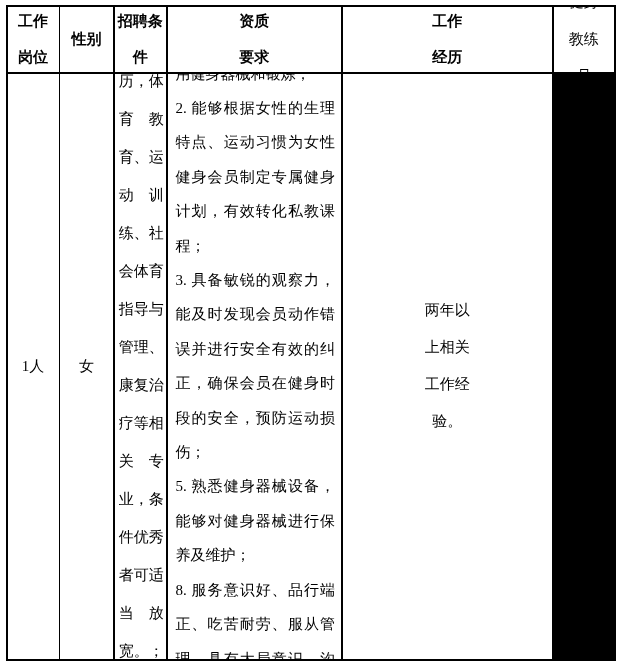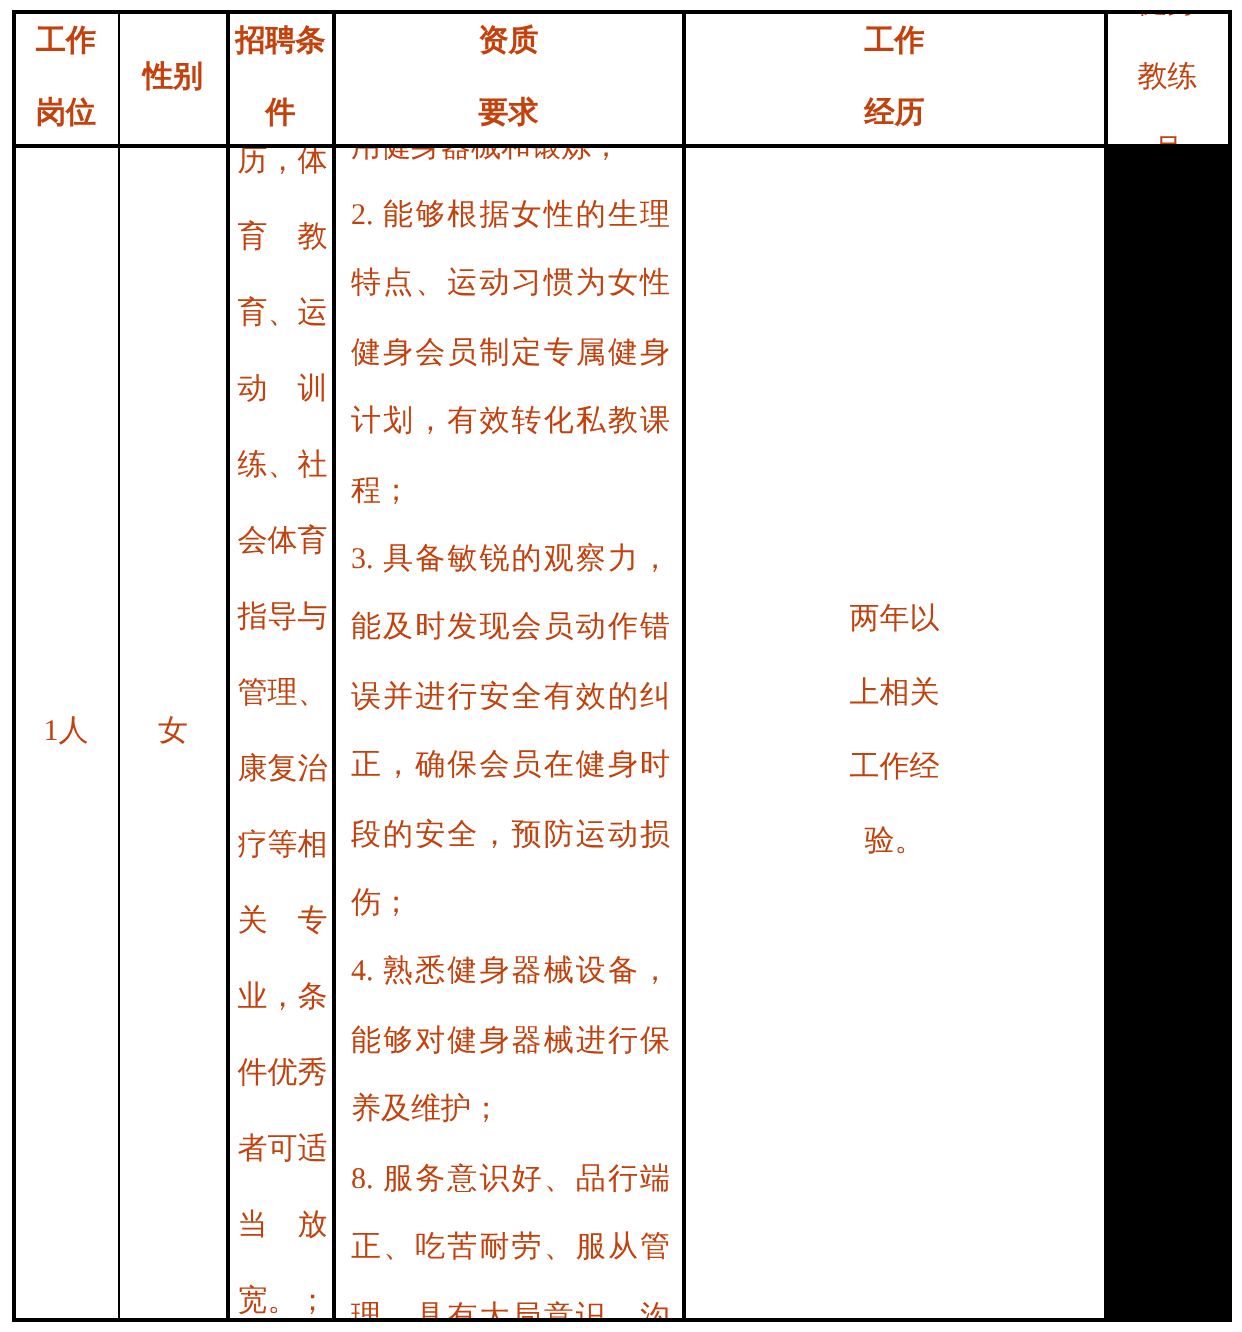--- a/index.html
+++ b/index.html
@@ -6,21 +6,21 @@
     margin: 0;
     padding: 0;
     background: #ffffff;
   }
   .page {
     position: relative;
     width: 621px;
     height: 666px;
     background: #ffffff;
     font-family: "Liberation Serif", "DejaVu Serif", serif;
-    color: #c2410c;
+    color: #000000;
   }
   .tbl {
     position: absolute;
     left: 6px;
     top: 5px;
     display: grid;
     grid-template-columns: 51px 53px 51.5px 173.5px 209.5px 60.5px;
     grid-template-rows: 65.5px 585.5px;
     gap: 1.5px;
     padding: 1.5px;
@@ -79,21 +79,21 @@
 
     <div class="cell text c-cond">
       <p>1. 学历和专业要求：专科及以上学历，体育教育、运动训练、社会体育指导与管理、康复治疗等相关专业，条件优秀者可适当放宽。；</p>
       <p>3. 年龄：30 周岁以下。</p>
     </div>
 
     <div class="cell text c-qual">
       <p>1. 能够指导会员正确使用健身器械和锻炼；</p>
       <p>2. 能够根据女性的生理特点、运动习惯为女性健身会员制定专属健身计划，有效转化私教课程；</p>
       <p>3. 具备敏锐的观察力，能及时发现会员动作错误并进行安全有效的纠正，确保会员在健身时段的安全，预防运动损伤；</p>
-      <p>4. 熟悉健身器械设备，能够对健身器械进行保养及维护；</p>
+      <p>5. 熟悉健身器械设备，能够对健身器械进行保养及维护；</p>
       <p>8. 服务意识好、品行端正、吃苦耐劳、服从管理、具有大局意识，沟通能力较强。</p>
     </div>
 
     <div class="cell c-exp">两年以
 上相关
 工作经
 验。</div>
 
   </div>
 </div>

